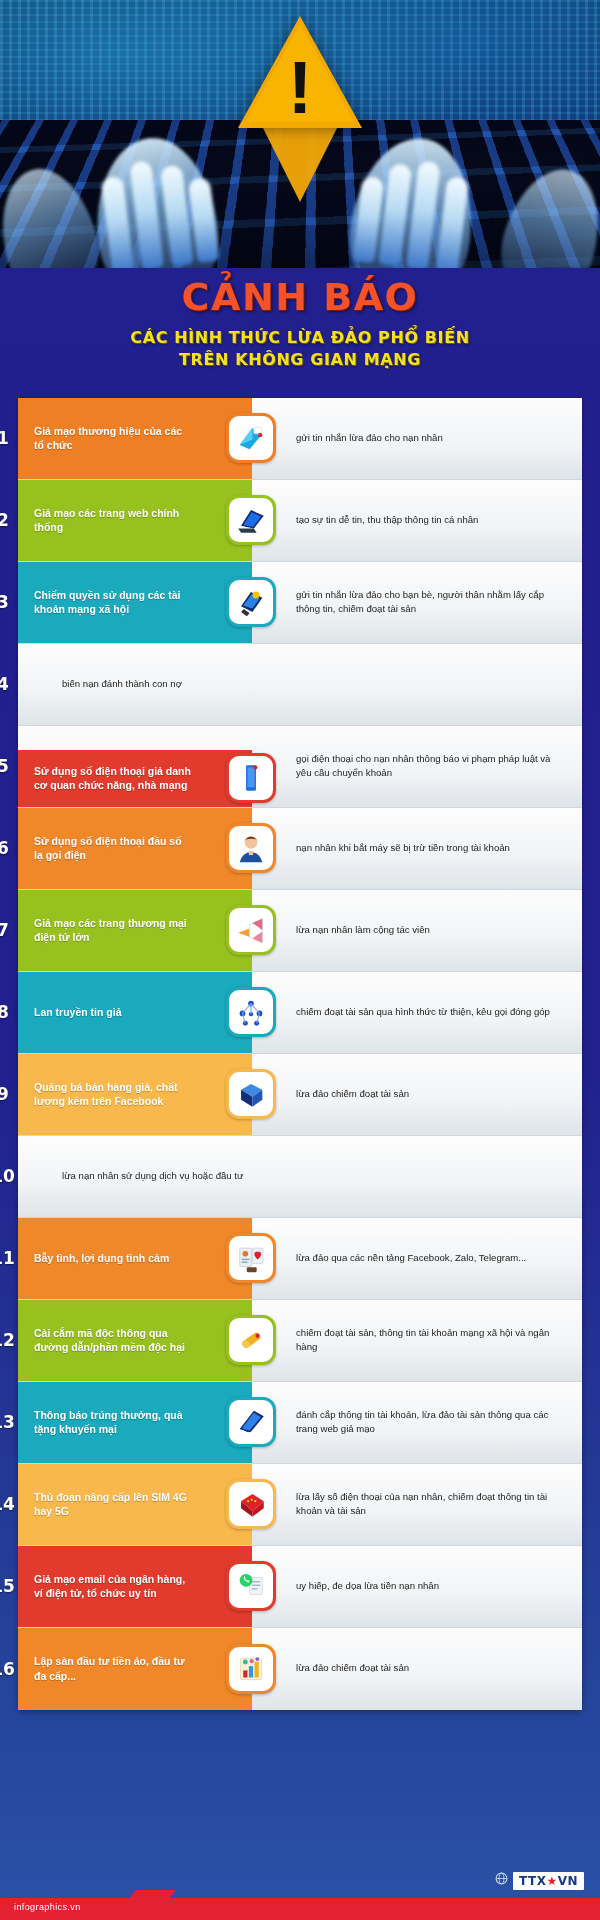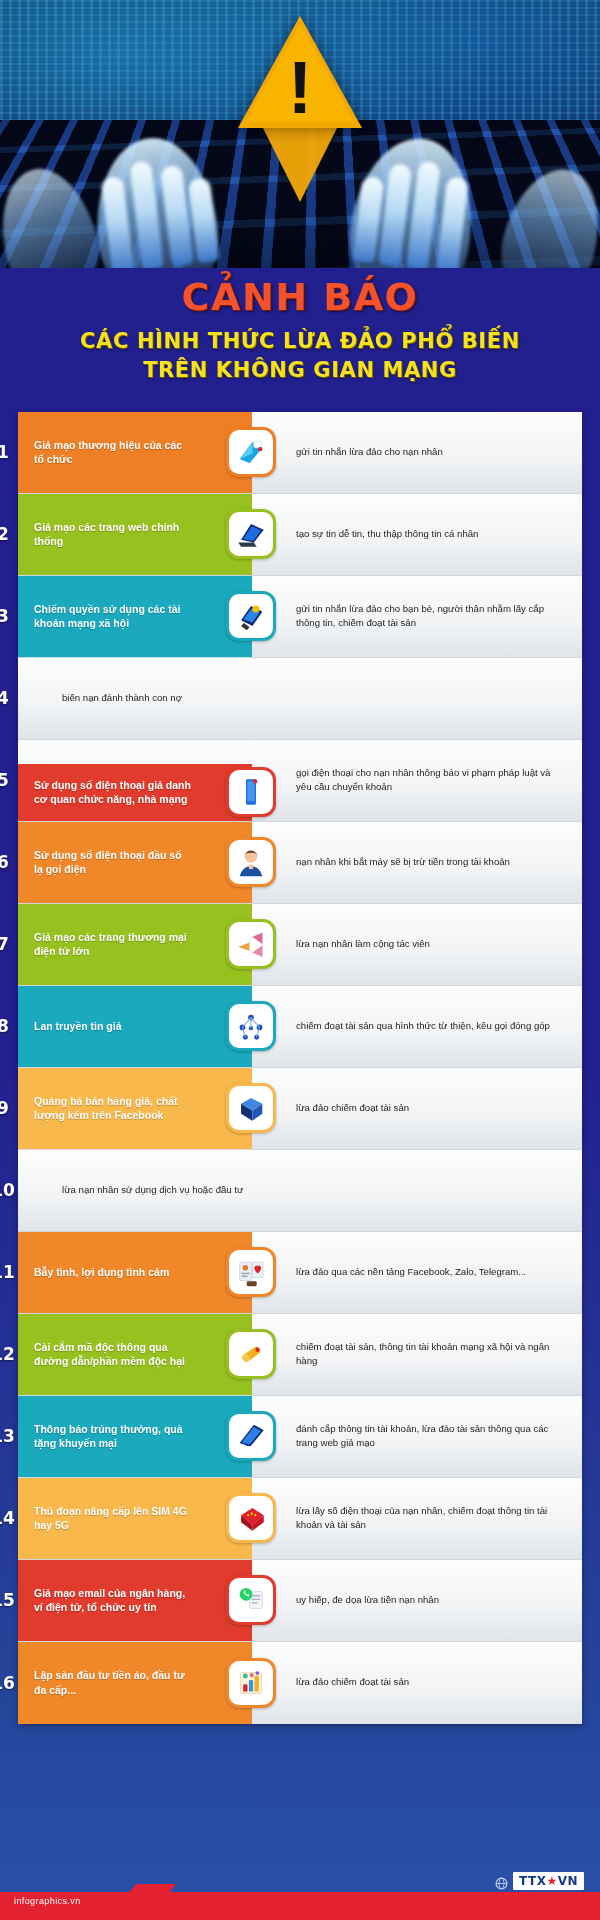--- a/index.html
+++ b/index.html
@@ -128,21 +128,21 @@
     color: #f3522a;
     font-size: 38px;
     font-weight: 700;
     letter-spacing: 1.5px;
     text-shadow: 1px 1px 0 #7a1a06, 2px 2px 3px rgba(0,0,0,.5);
     font-family: "DejaVu Sans", sans-serif;
   }
   .title-sub {
     margin-top: 8px;
     color: #f5e11e;
-    font-size: 21px;
+    font-size: 16px;
     font-weight: 700;
     letter-spacing: .6px;
     line-height: 1.4;
     text-shadow: 1px 1px 0 #6d5e04, 1px 2px 3px rgba(0,0,0,.45);
     font-family: "DejaVu Sans", sans-serif;
   }
 
   
   .list {
     position: relative;
@@ -225,40 +225,40 @@
   .footer {
     position: absolute;
     left: 0; right: 0; bottom: 0;
     height: 72px;
   }
   .footer-logo {
     position: absolute;
     right: 16px;
     bottom: 30px;
     display: flex;
-    align-items: flex-end;
+    align-items: flex-start;
     gap: 5px;
   }
   .globe-ic { width: 13px; height: 13px; }
   .ttxvn {
     background: #ffffff;
     color: #123a82;
     font-weight: 700;
     font-size: 12px;
     letter-spacing: .5px;
     padding: 2px 6px;
     border-radius: 1px;
     font-family: "DejaVu Sans", sans-serif;
   }
   .ttxvn .star { color: #e0202a; }
   .redbar {
     position: absolute;
     left: 0; bottom: 0;
     width: 100%;
-    height: 28px;
+    height: 22px;
     background: #e32131;
   }
   .redbar::after {
     content: "";
     position: absolute;
     left: 132px; top: -8px;
     width: 40px; height: 10px;
     background: #e32131;
     transform: skewX(-40deg);
   }

